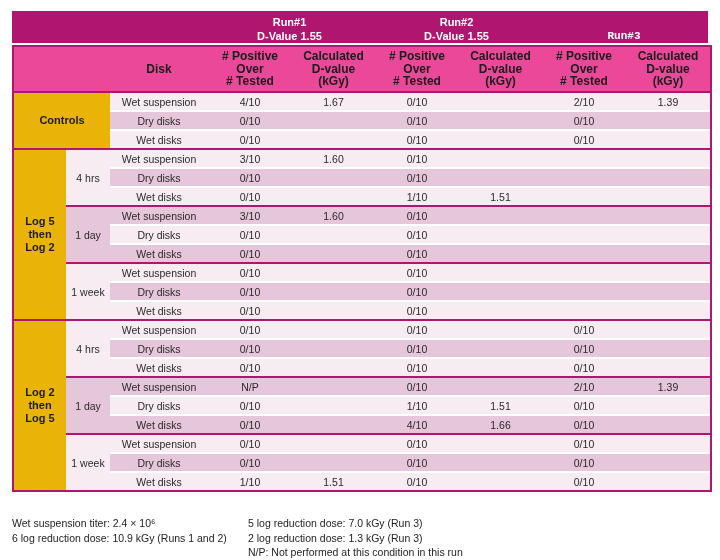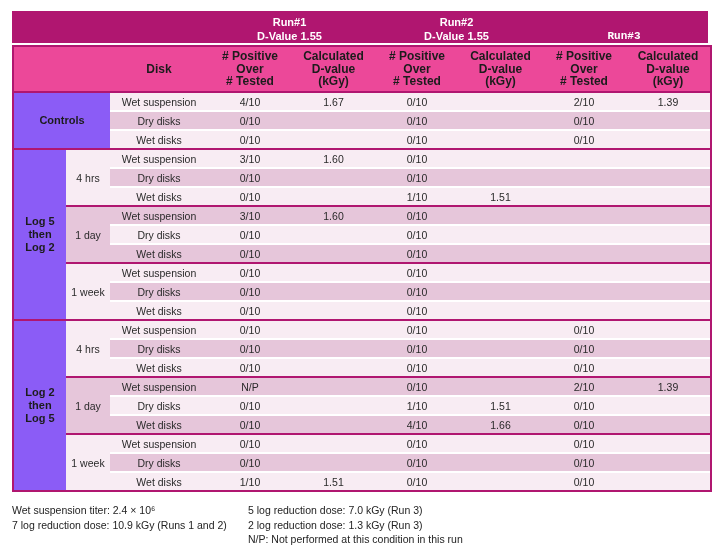--- a/index.html
+++ b/index.html
@@ -53,35 +53,35 @@
     font-size: 12px;
     line-height: 12.5px;
     color: #1c1c1c;
     background: #ec4899;
   }
 
   tbody td { font-size: 10.5px; height: 17px; border-bottom: 2px solid #ffffff; }
   td.light { background: #f8ecf3; }
   td.dark  { background: #e6c6da; }
   td.group {
-    background: #8b5cf6;
+    background: #eab308;
     font-weight: bold;
     font-size: 11px;
     line-height: 13px;
     color: #1c1c1c;
   }
   td.time  { font-size: 10.5px; }
   td.nosep { border-bottom: none; }
   td.sectop   { border-top: 2.5px solid #b01670; }
   td.blocktop { border-top: 2px solid #b01670; }
 
   
   .footer {
     display: flex;
-    margin-top: 11px;
+    margin-top: 24px;
     font-size: 10.5px;
     line-height: 14.5px;
     color: #232323;
   }
   .fcol1 { width: 236px; }
   .fcol2 { width: 242px; }
   .fcol3 { width: 218px; }
 </style>
 </head>
 <body>
@@ -349,21 +349,21 @@
           <td class="val light nosep"></td>
           <td class="val light nosep">0/10</td>
           <td class="val light nosep"></td>
         </tr>
       </tbody>
   </table>
 
   <div class="footer">
     <div class="fcol1">
       <div>Wet suspension titer: 2.4 × 10⁶</div>
-      <div>7 log reduction dose: 10.9 kGy (Runs 1 and 2)</div>
+      <div>6 log reduction dose: 10.9 kGy (Runs 1 and 2)</div>
     </div>
     <div class="fcol3">
       <div>5 log reduction dose: 7.0 kGy (Run 3)</div>
       <div>2 log reduction dose: 1.3 kGy (Run 3)</div>
       <div>N/P: Not performed at this condition in this run</div>
     </div>
   </div>
 
 </div>
 

